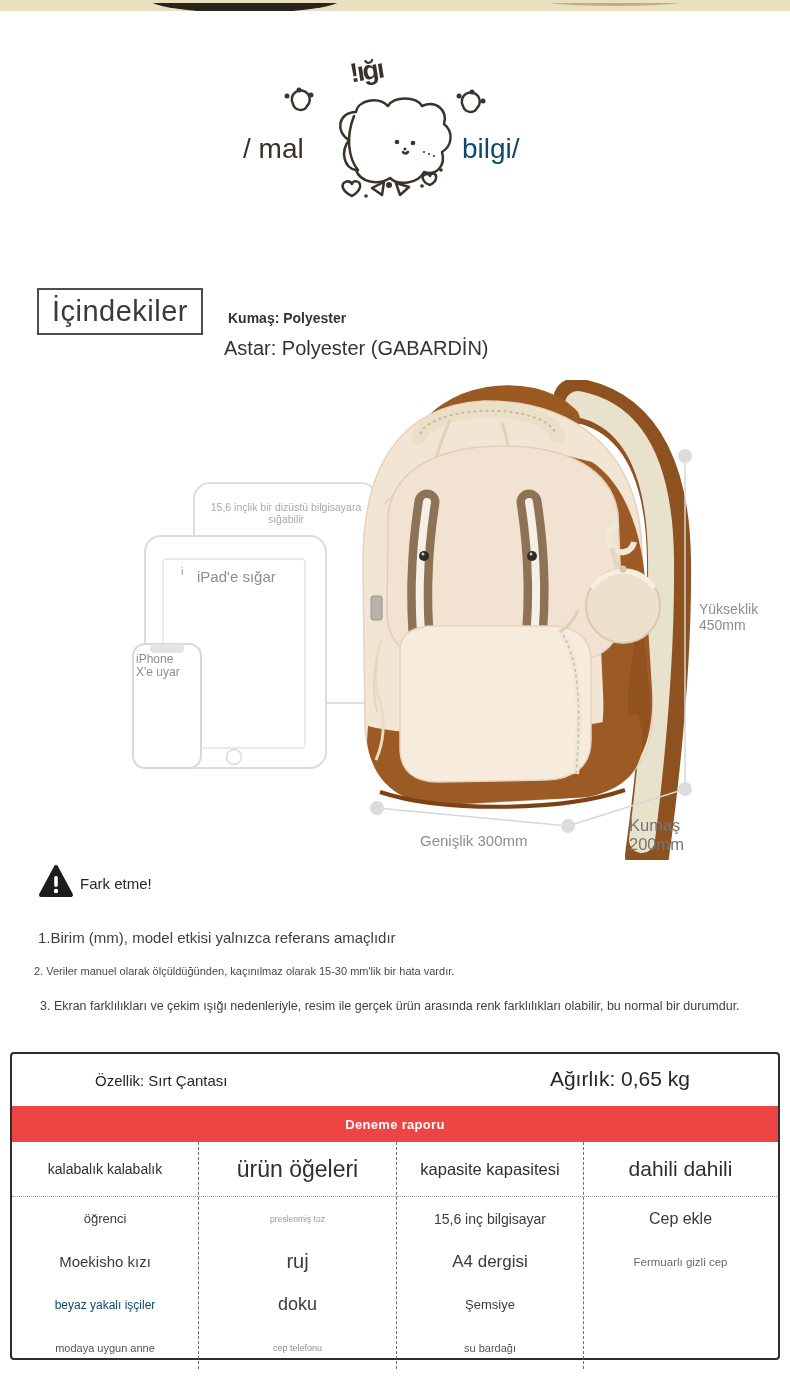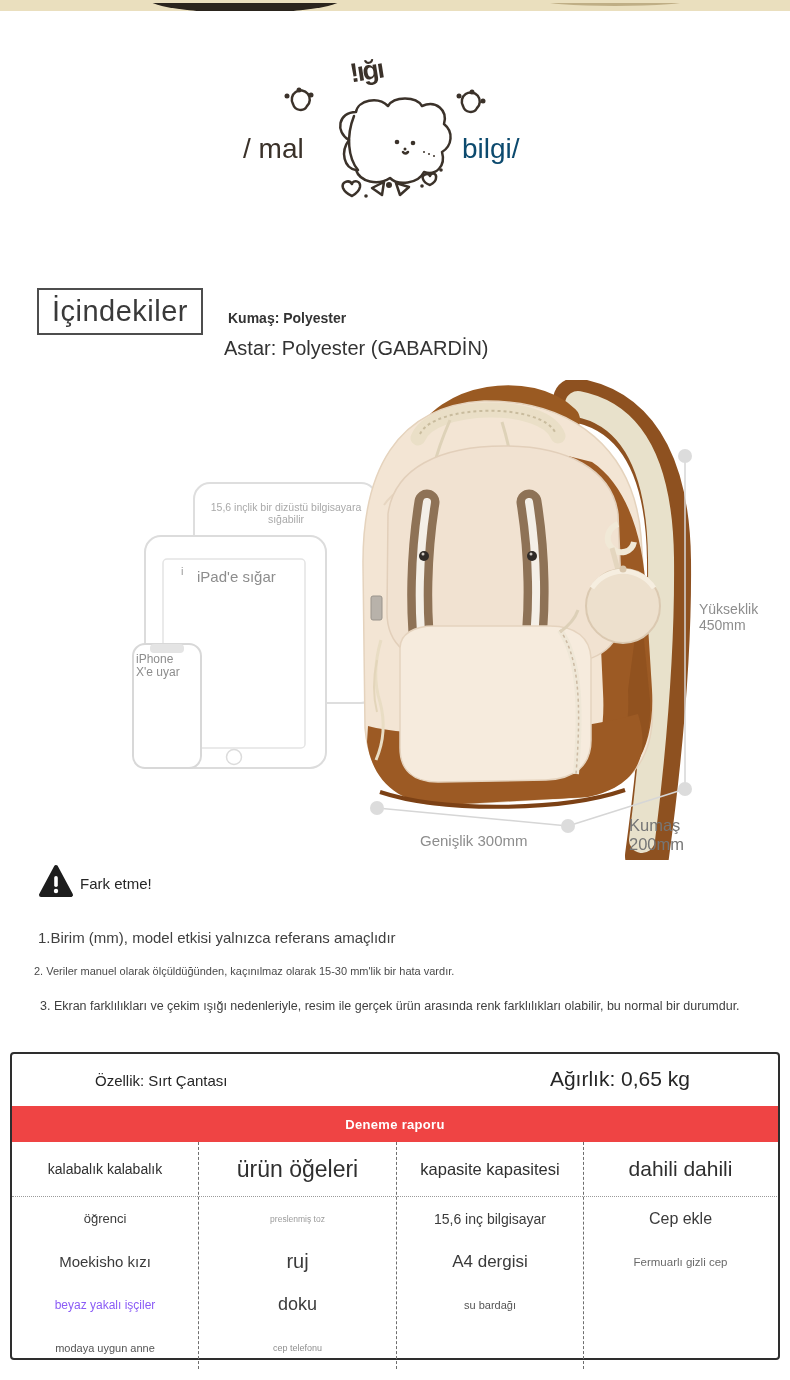--- a/index.html
+++ b/index.html
@@ -54,21 +54,21 @@
   .spec-grid{display:grid;grid-template-columns:186px 198px 187px 194px;}
   .spec-col{display:flex;flex-direction:column;}
   .spec-col + .spec-col{border-left:1.5px dashed #6e6e6e;}
   .col-header{height:54px;display:flex;align-items:center;justify-content:center;
               border-bottom:1.5px dotted #9a9a9a;color:#2f2f2f;}
   .spec-cell{height:43px;display:flex;align-items:center;justify-content:center;color:#3b3b3b;}
   .h14{font-size:14px;} .h17{font-size:16.5px;font-weight:500;} .h21{font-size:21px;font-weight:500;}
   .h23{font-size:23px;font-weight:500;}
   .fs8{font-size:8.5px;color:#9b9b9b;} .fs9{font-size:9px;color:#8f8f8f;}
   .fs11{font-size:11px;color:#555;} .fs11g{font-size:11.5px;color:#6a6a6a;}
-  .fs12{font-size:12px;color:#8b5cf6;} .fs13{font-size:13px;}
+  .fs12{font-size:12px;color:#0c4a6e;} .fs13{font-size:13px;}
   .fs14{font-size:14px;font-weight:500;} .fs15{font-size:15px;font-weight:500;}
   .fs16{font-size:16px;font-weight:500;} .fs17{font-size:17px;font-weight:500;}
   .fs18{font-size:18px;font-weight:500;} .fs20{font-size:20px;font-weight:500;}
 </style>
 </head>
 <body>
 
 <div class="page">
 
   <div class="top-strip">
@@ -253,20 +253,21 @@
         <div class="spec-cell fs8">preslenmiş toz</div>
         <div class="spec-cell fs20">ruj</div>
         <div class="spec-cell fs18">doku</div>
         <div class="spec-cell fs9">cep telefonu</div>
       </div>
 
       <div class="spec-col">
         <div class="col-header h17">kapasite kapasitesi</div>
         <div class="spec-cell fs14">15,6 inç bilgisayar</div>
         <div class="spec-cell fs17">A4 dergisi</div>
+        <div class="spec-cell fs13">Şemsiye</div>
         <div class="spec-cell fs11">su bardağı</div>
       </div>
 
       <div class="spec-col">
         <div class="col-header h21">dahili dahili</div>
         <div class="spec-cell fs16">Cep ekle</div>
         <div class="spec-cell fs11g">Fermuarlı gizli cep</div>
         <div class="spec-cell"></div>
         <div class="spec-cell"></div>
       </div>

